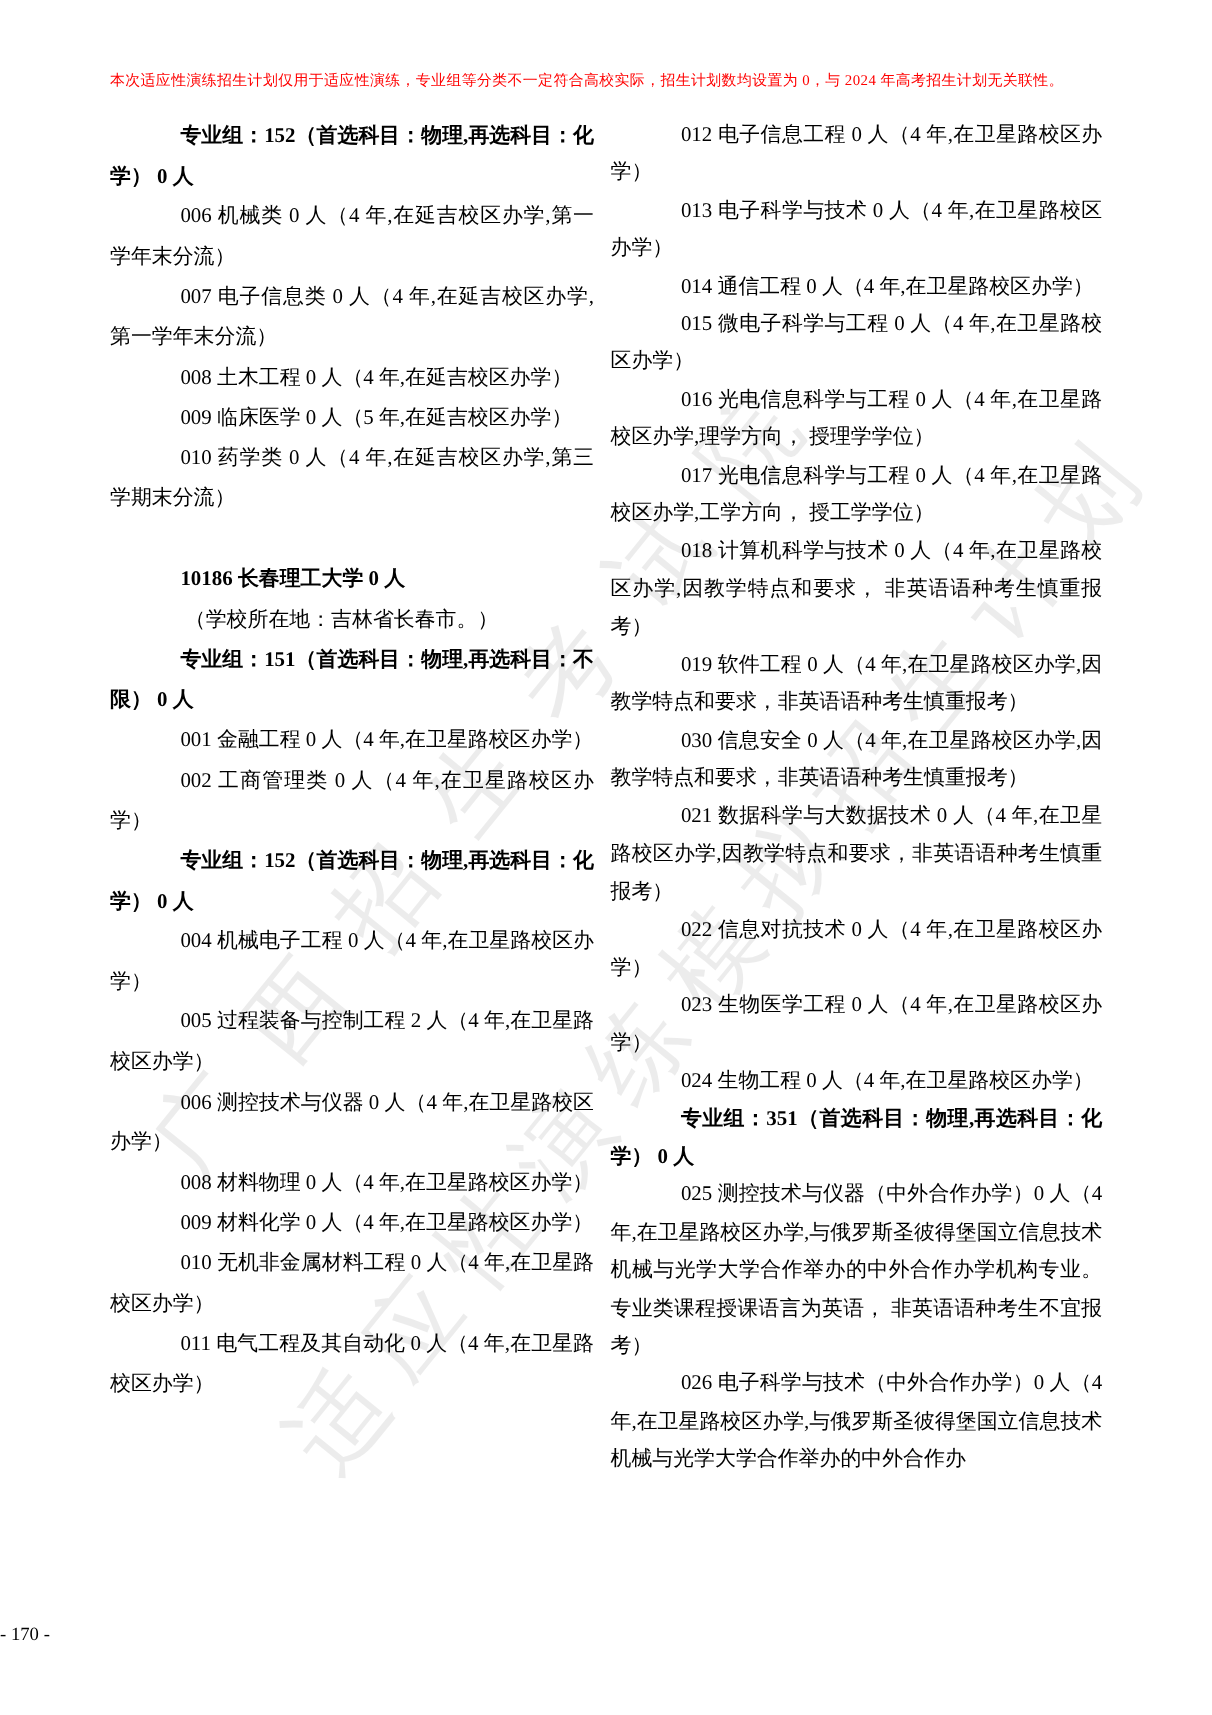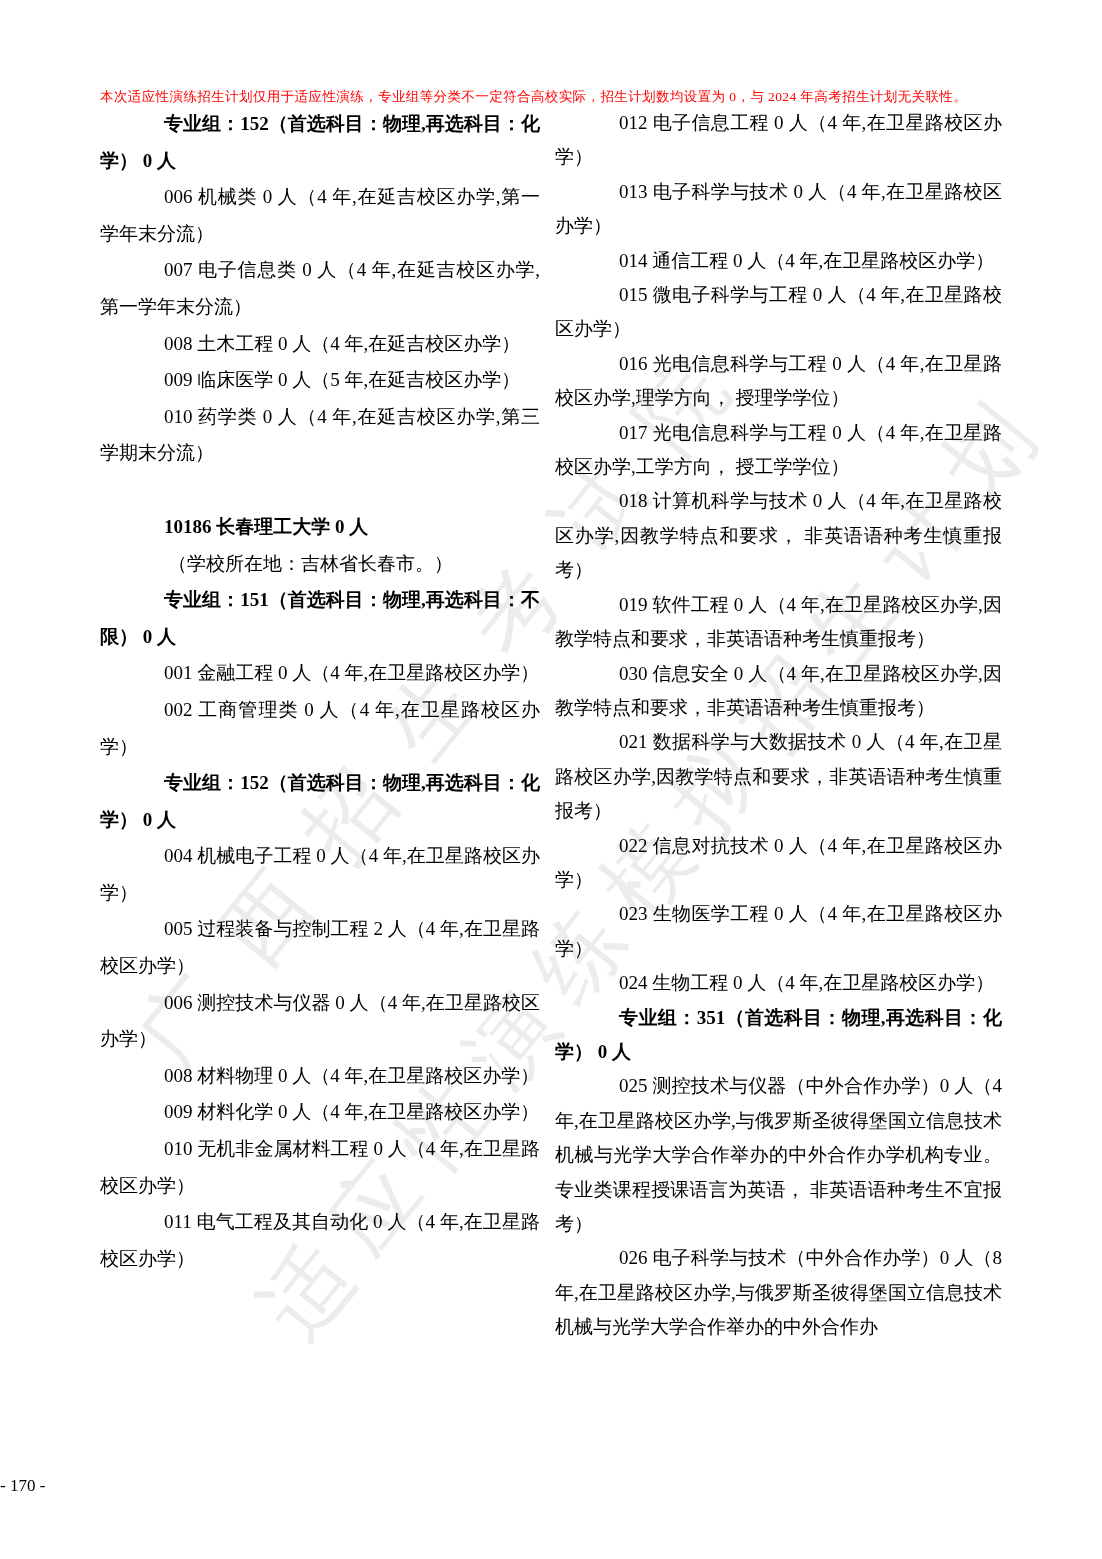--- a/index.html
+++ b/index.html
@@ -21,21 +21,21 @@
     color:#000; opacity:0.07;
     white-space:nowrap;
     z-index:0; pointer-events:none;
   }
   .watermark .wm1 { font-size:86px; letter-spacing:46px; }
   .watermark .wm2 { font-size:86px; letter-spacing:22px; }
 
   .content { position:relative; z-index:1; }
 
   .notice {
-    position:absolute; top:88px; left:100px; width:912px;
+    position:absolute; top:64px; left:100px; width:912px;
     color:#ff0000; font-size:13.5px; letter-spacing:0.4px;
     line-height:18px;
   }
 
   .columns {
     position:absolute; top:106px; left:100px;
     width:912px; height:1346px;
     display:flex; align-items:flex-start;
   }
   .col {
@@ -111,21 +111,21 @@
         <p class="entry">017 光电信息科学与工程 0 人（4 年,在卫星路校区办学,工学方向， 授工学学位）</p>
         <p class="entry">018 计算机科学与技术 0 人（4 年,在卫星路校区办学,因教学特点和要求， 非英语语种考生慎重报考）</p>
         <p class="entry">019 软件工程 0 人（4 年,在卫星路校区办学,因教学特点和要求，非英语语种考生慎重报考）</p>
         <p class="entry">030 信息安全 0 人（4 年,在卫星路校区办学,因教学特点和要求，非英语语种考生慎重报考）</p>
         <p class="entry">021 数据科学与大数据技术 0 人（4 年,在卫星路校区办学,因教学特点和要求，非英语语种考生慎重报考）</p>
         <p class="entry">022 信息对抗技术 0 人（4 年,在卫星路校区办学）</p>
         <p class="entry">023 生物医学工程 0 人（4 年,在卫星路校区办学）</p>
         <p class="entry">024 生物工程 0 人（4 年,在卫星路校区办学）</p>
         <p class="group-header">专业组：351（首选科目：物理,再选科目：化学） 0 人</p>
         <p class="entry">025 测控技术与仪器（中外合作办学）0 人（4 年,在卫星路校区办学,与俄罗斯圣彼得堡国立信息技术机械与光学大学合作举办的中外合作办学机构专业。专业类课程授课语言为英语， 非英语语种考生不宜报考）</p>
-        <p class="entry">026 电子科学与技术（中外合作办学）0 人（8 年,在卫星路校区办学,与俄罗斯圣彼得堡国立信息技术机械与光学大学合作举办的中外合作办</p>
+        <p class="entry">026 电子科学与技术（中外合作办学）0 人（4 年,在卫星路校区办学,与俄罗斯圣彼得堡国立信息技术机械与光学大学合作举办的中外合作办</p>
       </div>
 
     </div>
 
     <div class="page-number">- 170 -</div>
     <div class="footer-brand">高考直通车</div>
 
   </div>
 </div>
 

